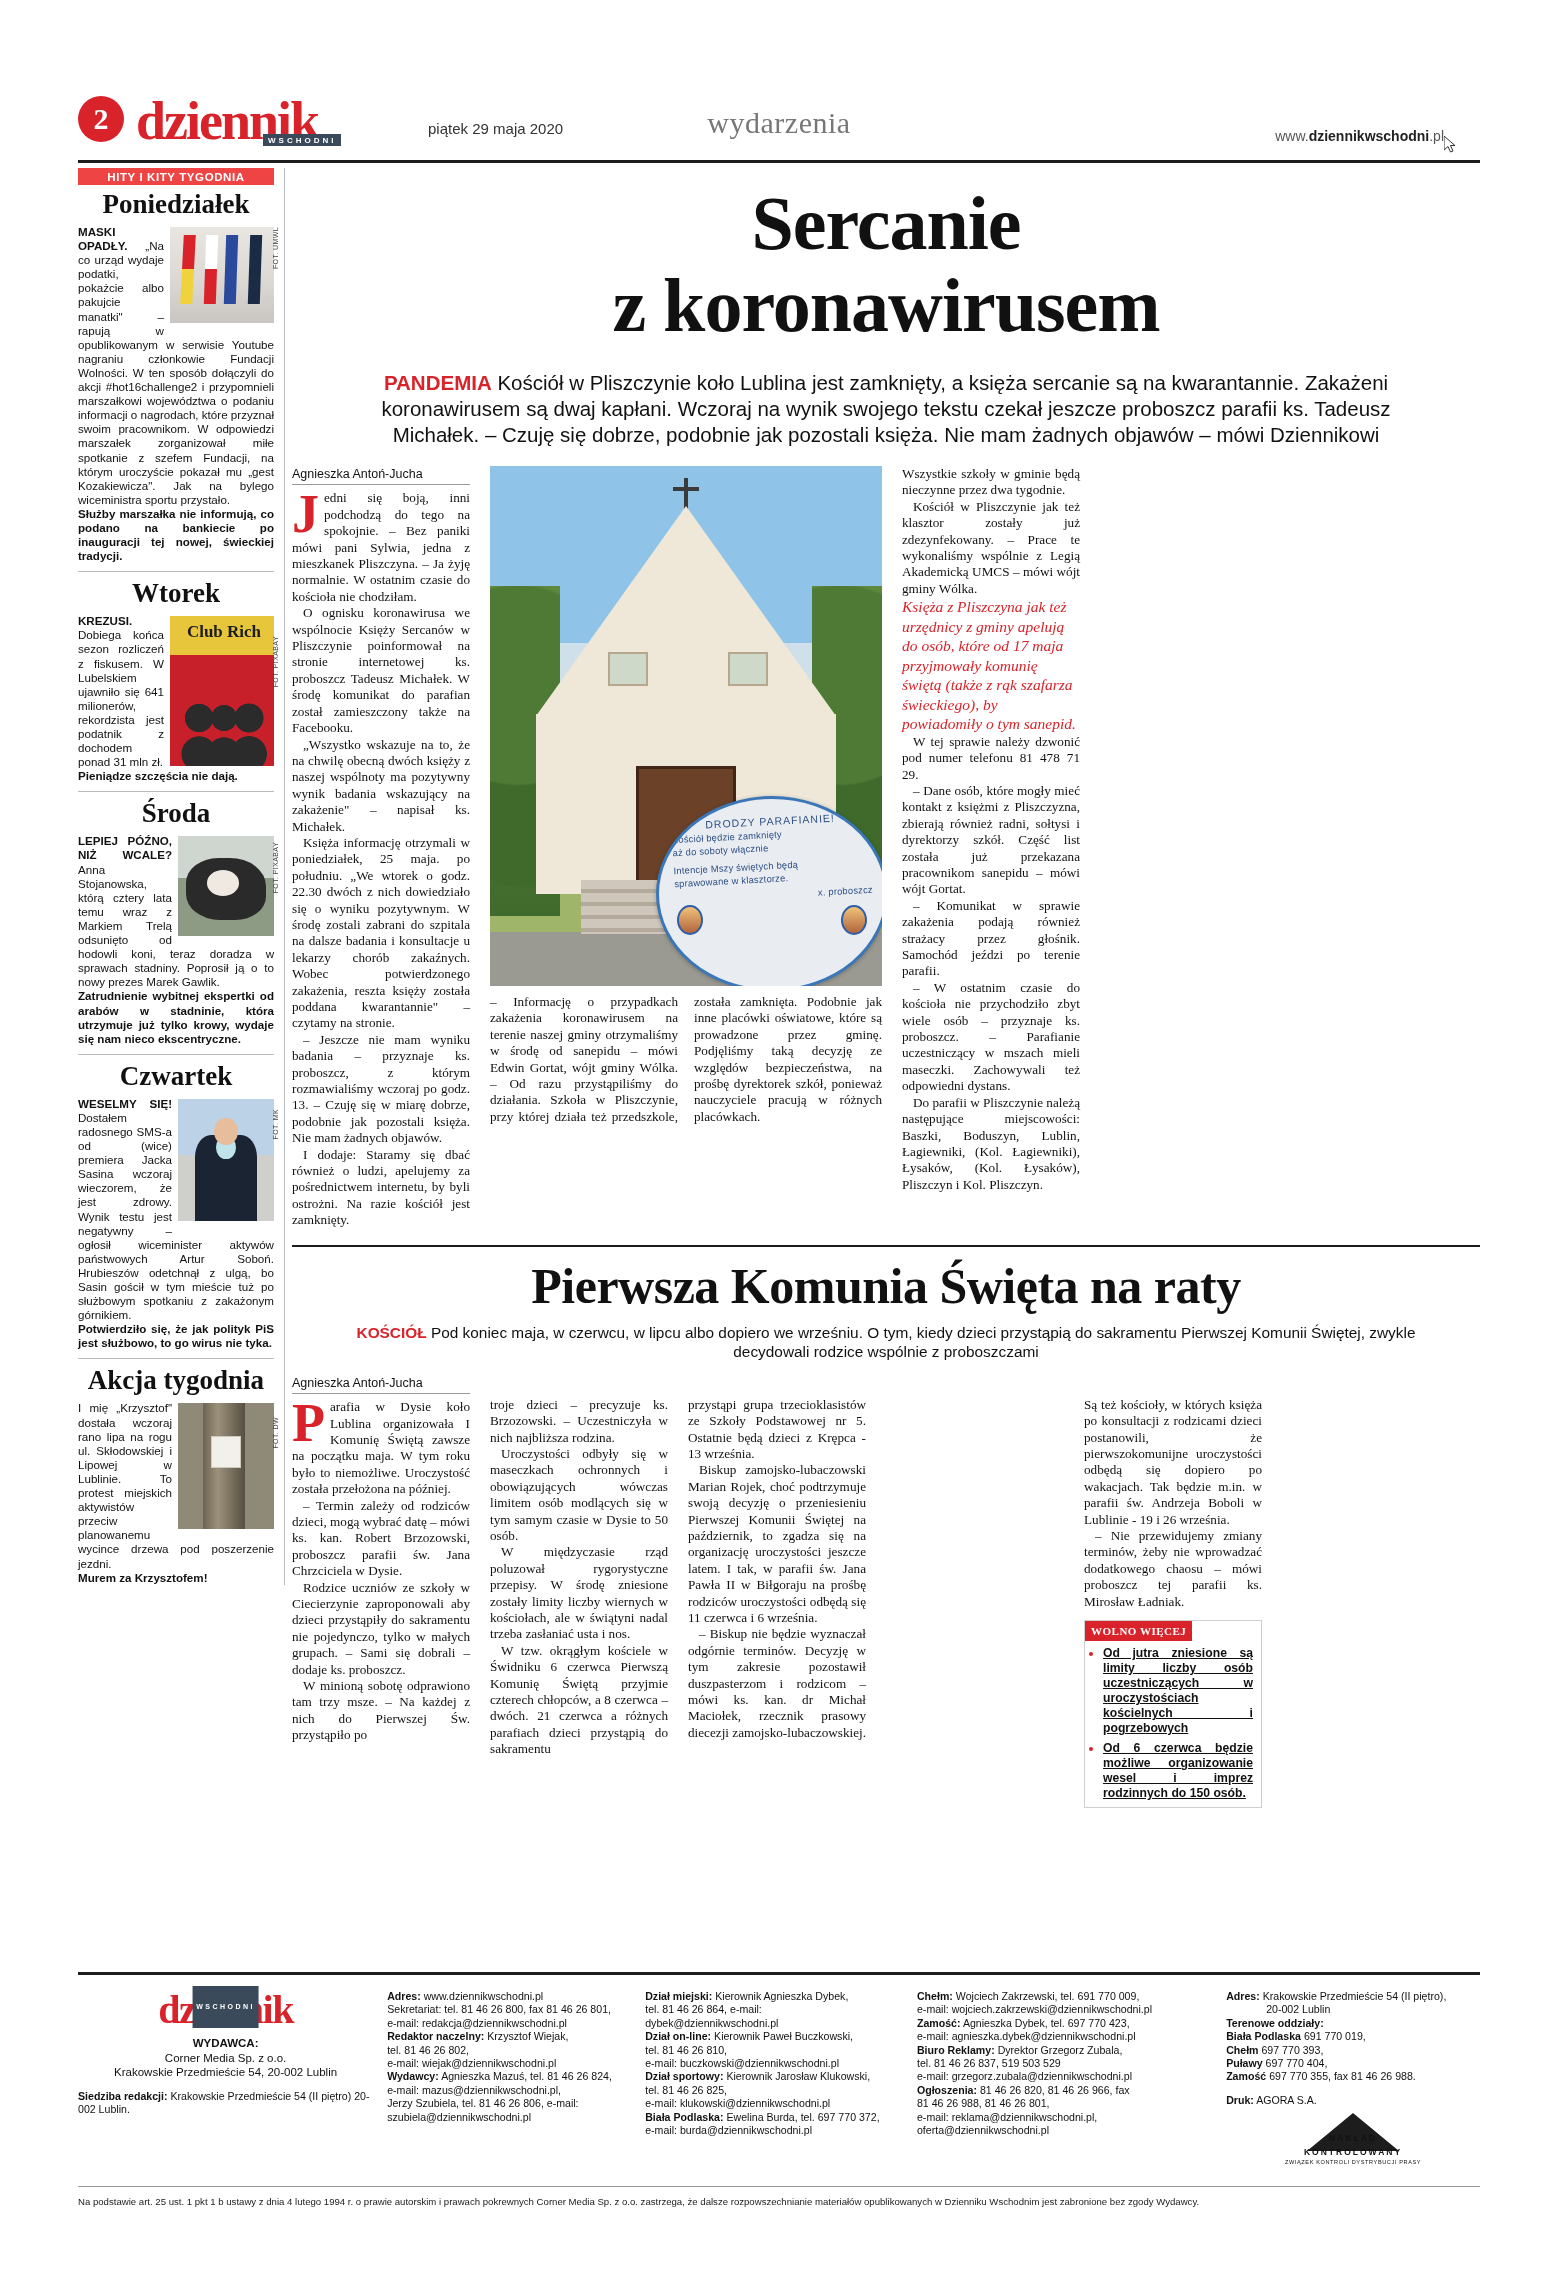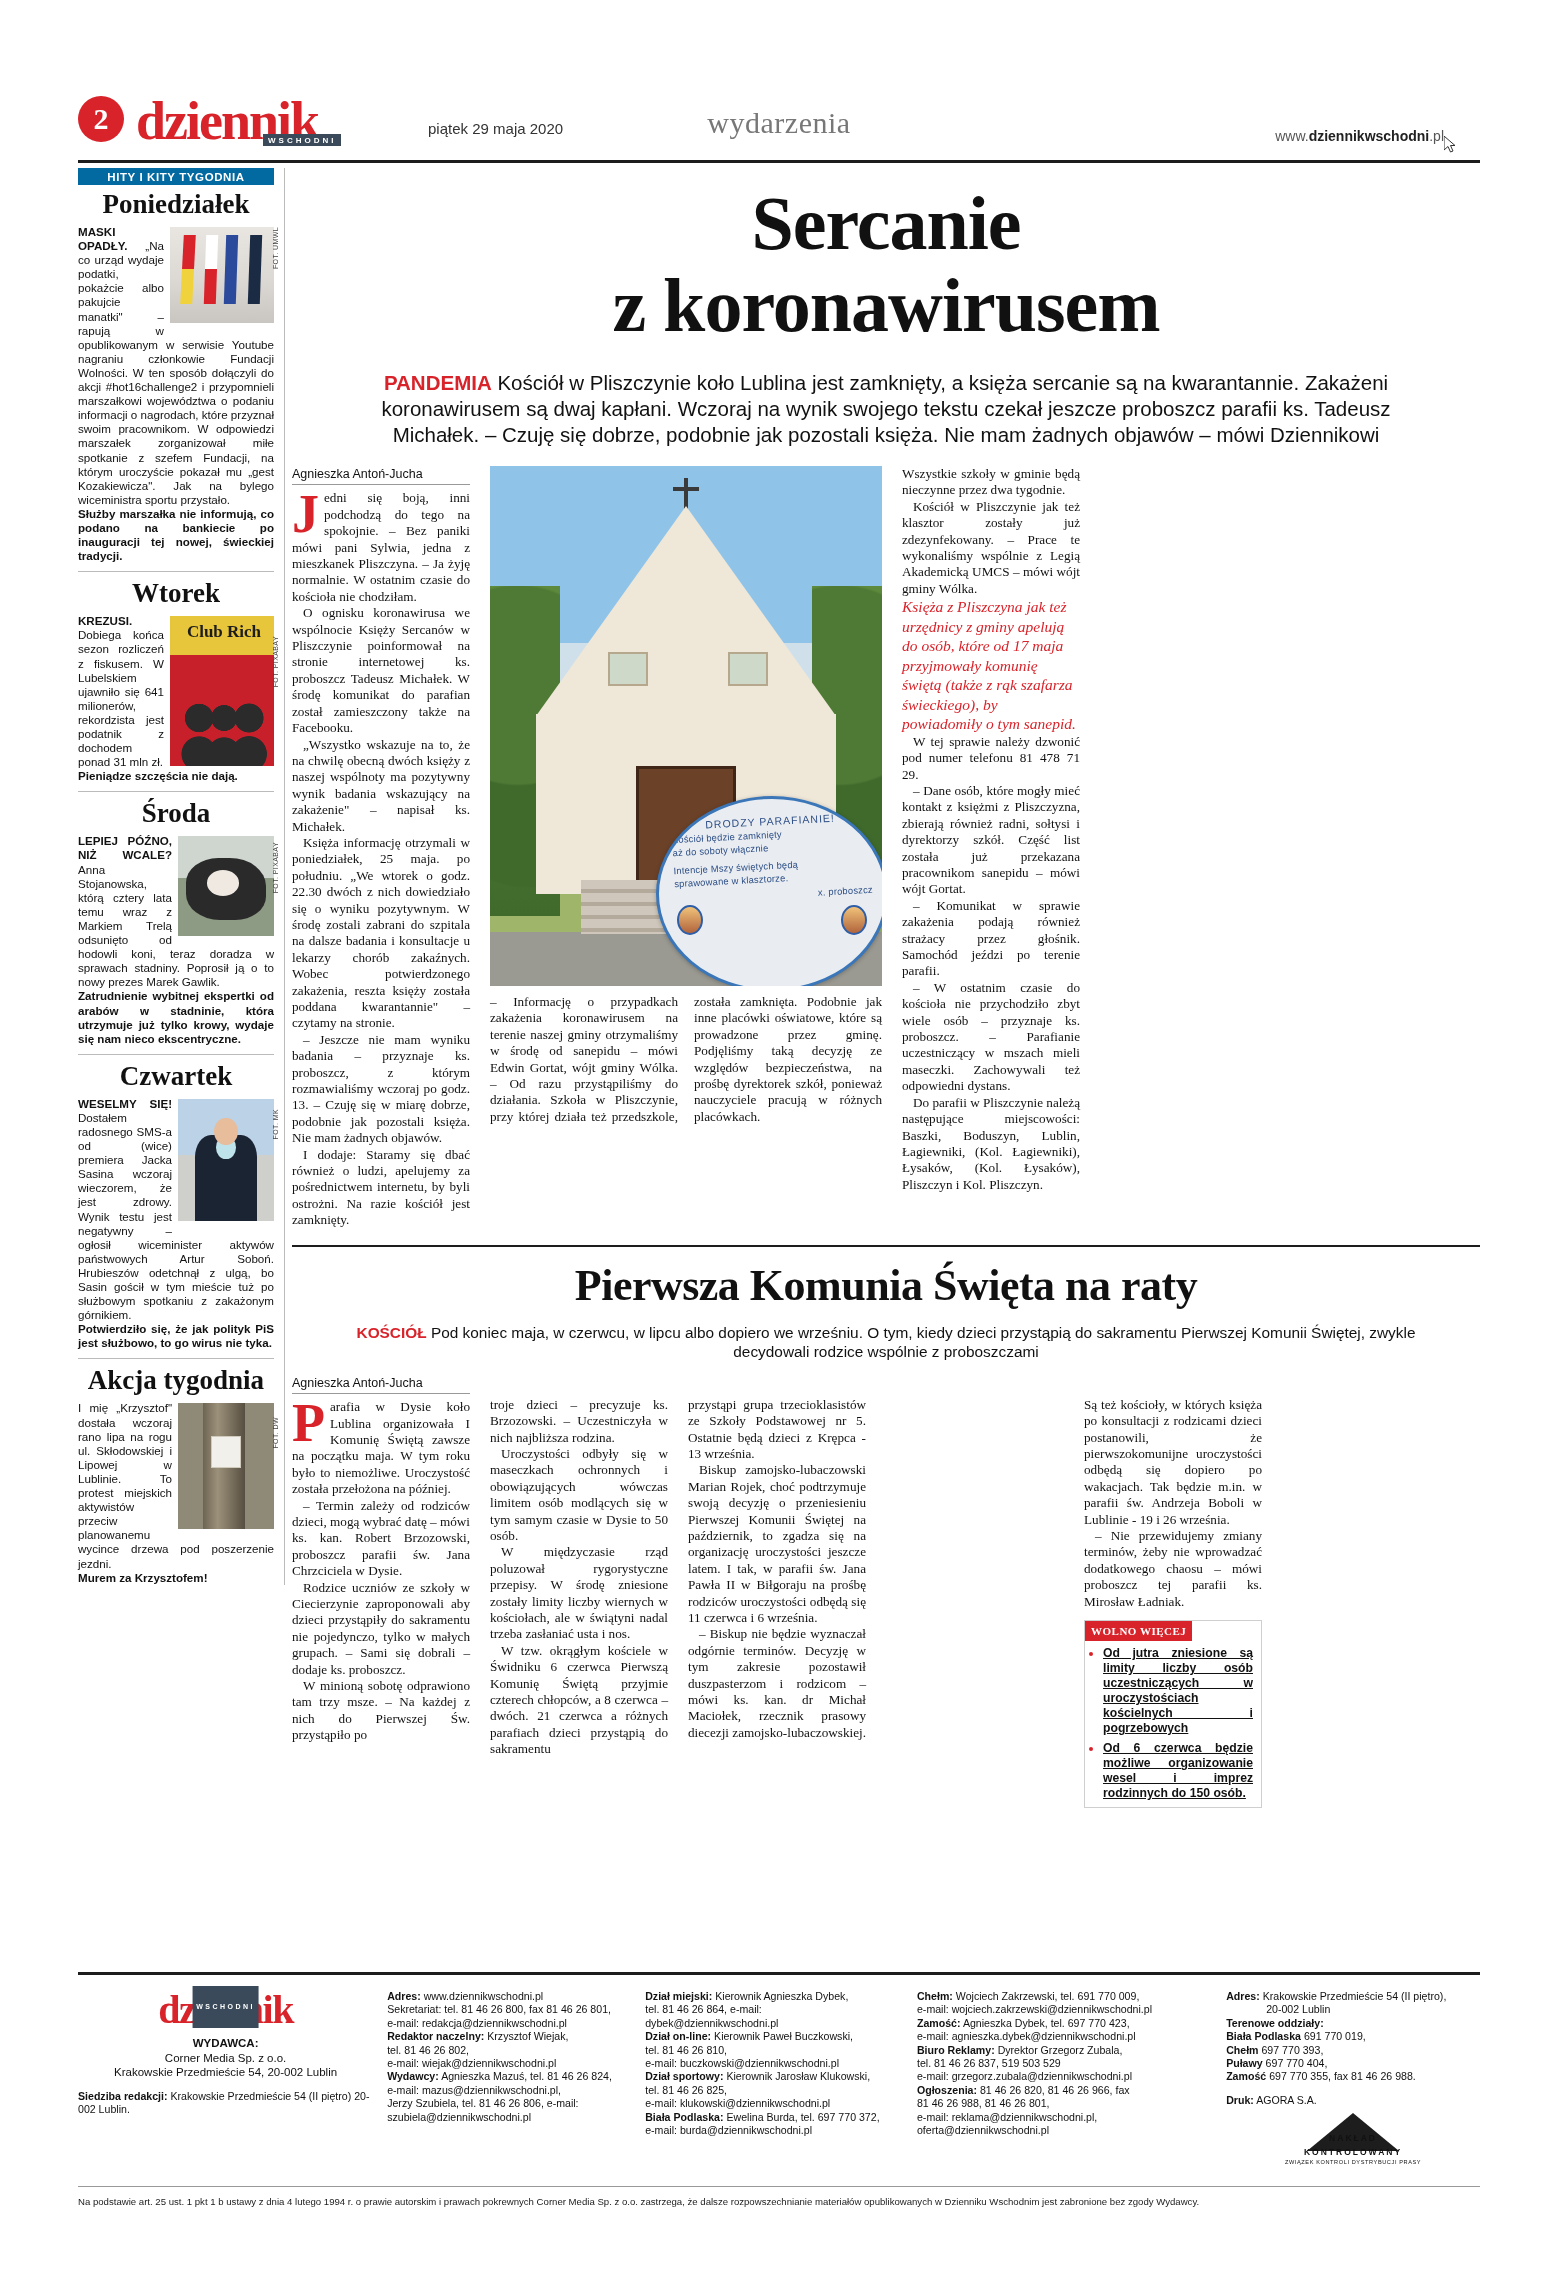--- a/index.html
+++ b/index.html
@@ -44,21 +44,21 @@
   .mast-url b{color:#222;}
   .cursor-arrow{position:absolute;right:22px;top:40px;width:14px;height:18px;}
   .mast-rule{position:absolute;left:78px;top:160px;width:1402px;height:3px;background:#1d1d1d;}
 
   
   .sidebar{
     position:absolute;left:78px;top:168px;width:196px;
     border-right:1px solid #bbb;padding-right:10px;box-sizing:content-box;
   }
   .sb-banner{
-    background:#0369a1;color:#fff;font-size:11.5px;font-weight:bold;
+    background:#ef4444;color:#fff;font-size:11.5px;font-weight:bold;
     letter-spacing:.6px;text-align:center;padding:3px 0 2px 0;
     font-family:"Liberation Sans",sans-serif;
   }
   .sb-day{
     font-family:"Liberation Serif",serif;font-size:27px;font-weight:bold;
     text-align:center;margin:4px 0 6px 0;line-height:30px;
   }
   .sb-body{font-size:11.6px;line-height:14.1px;text-align:justify;}
   .sb-body p{margin:0;}
   .sb-lead{font-variant:small-caps;font-weight:bold;}
@@ -224,21 +224,21 @@
   }
   .sign .txt .t1{font-size:10.5px;letter-spacing:1px;}
   .sign .dot{
     position:absolute;width:22px;height:26px;border-radius:50%;
     background:linear-gradient(180deg,#f0c27a,#b1643c);border:2px solid #2e5ea8;
   }
 
   
   .rule-thin{border:0;border-top:2px solid #1d1d1d;margin:16px 0 0 0;}
   .hl2{
-    font-family:"Liberation Serif",serif;font-weight:bold;font-size:44px;
+    font-family:"Liberation Serif",serif;font-weight:bold;font-size:50px;
     line-height:54px;text-align:center;margin:12px 0 0 0;letter-spacing:-.5px;
   }
   .lead2{
     font-size:15.4px;line-height:19px;text-align:center;margin:10px auto 0 auto;
     width:1110px;font-family:"Liberation Sans",sans-serif;font-weight:300;
   }
 
   
   .infobox{border:1px solid #cfcfcf;padding:0;margin-top:10px;text-decoration:underline;}
   .infobox .hd{

